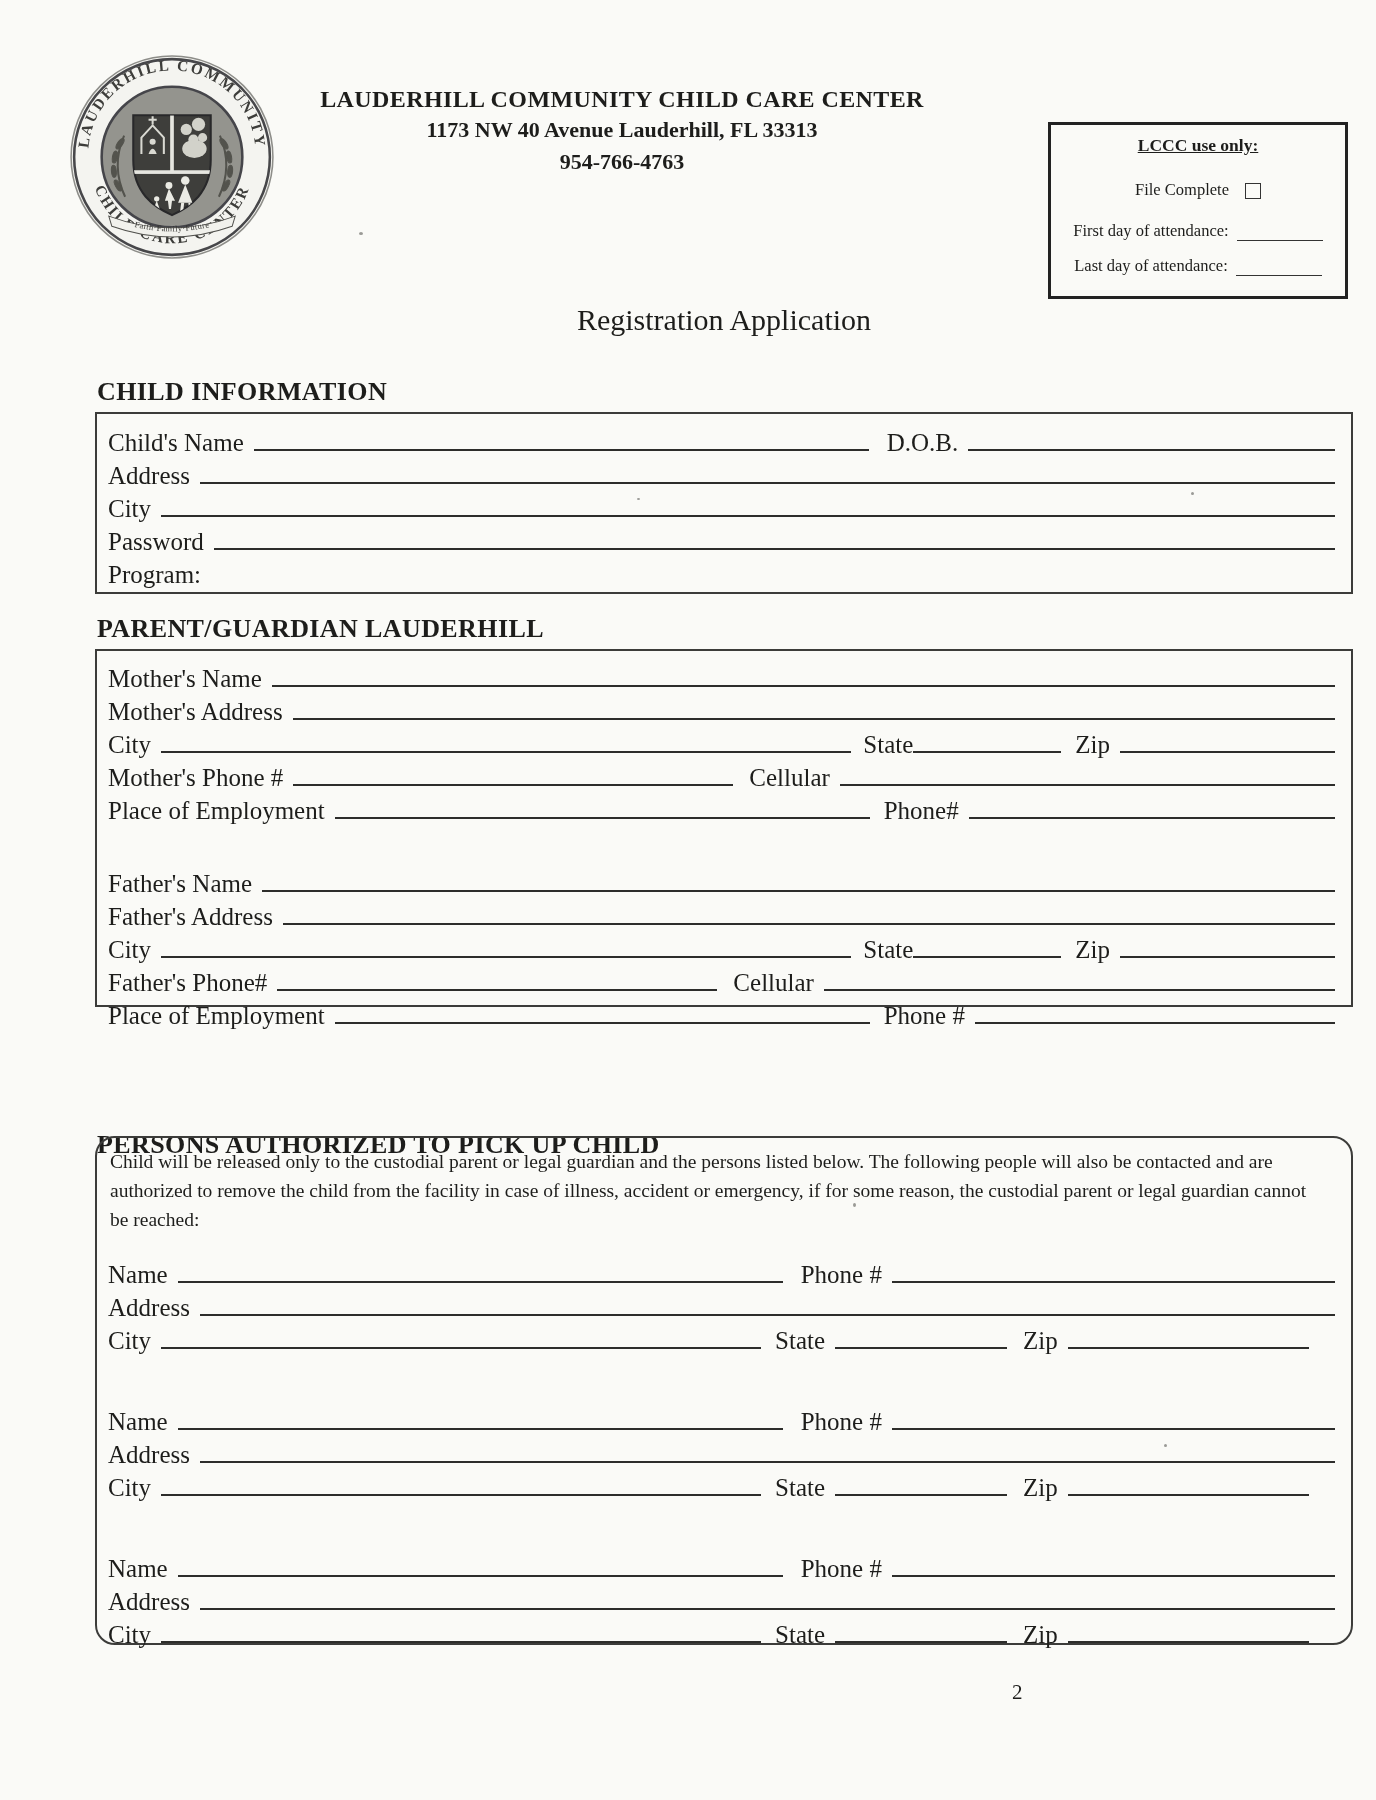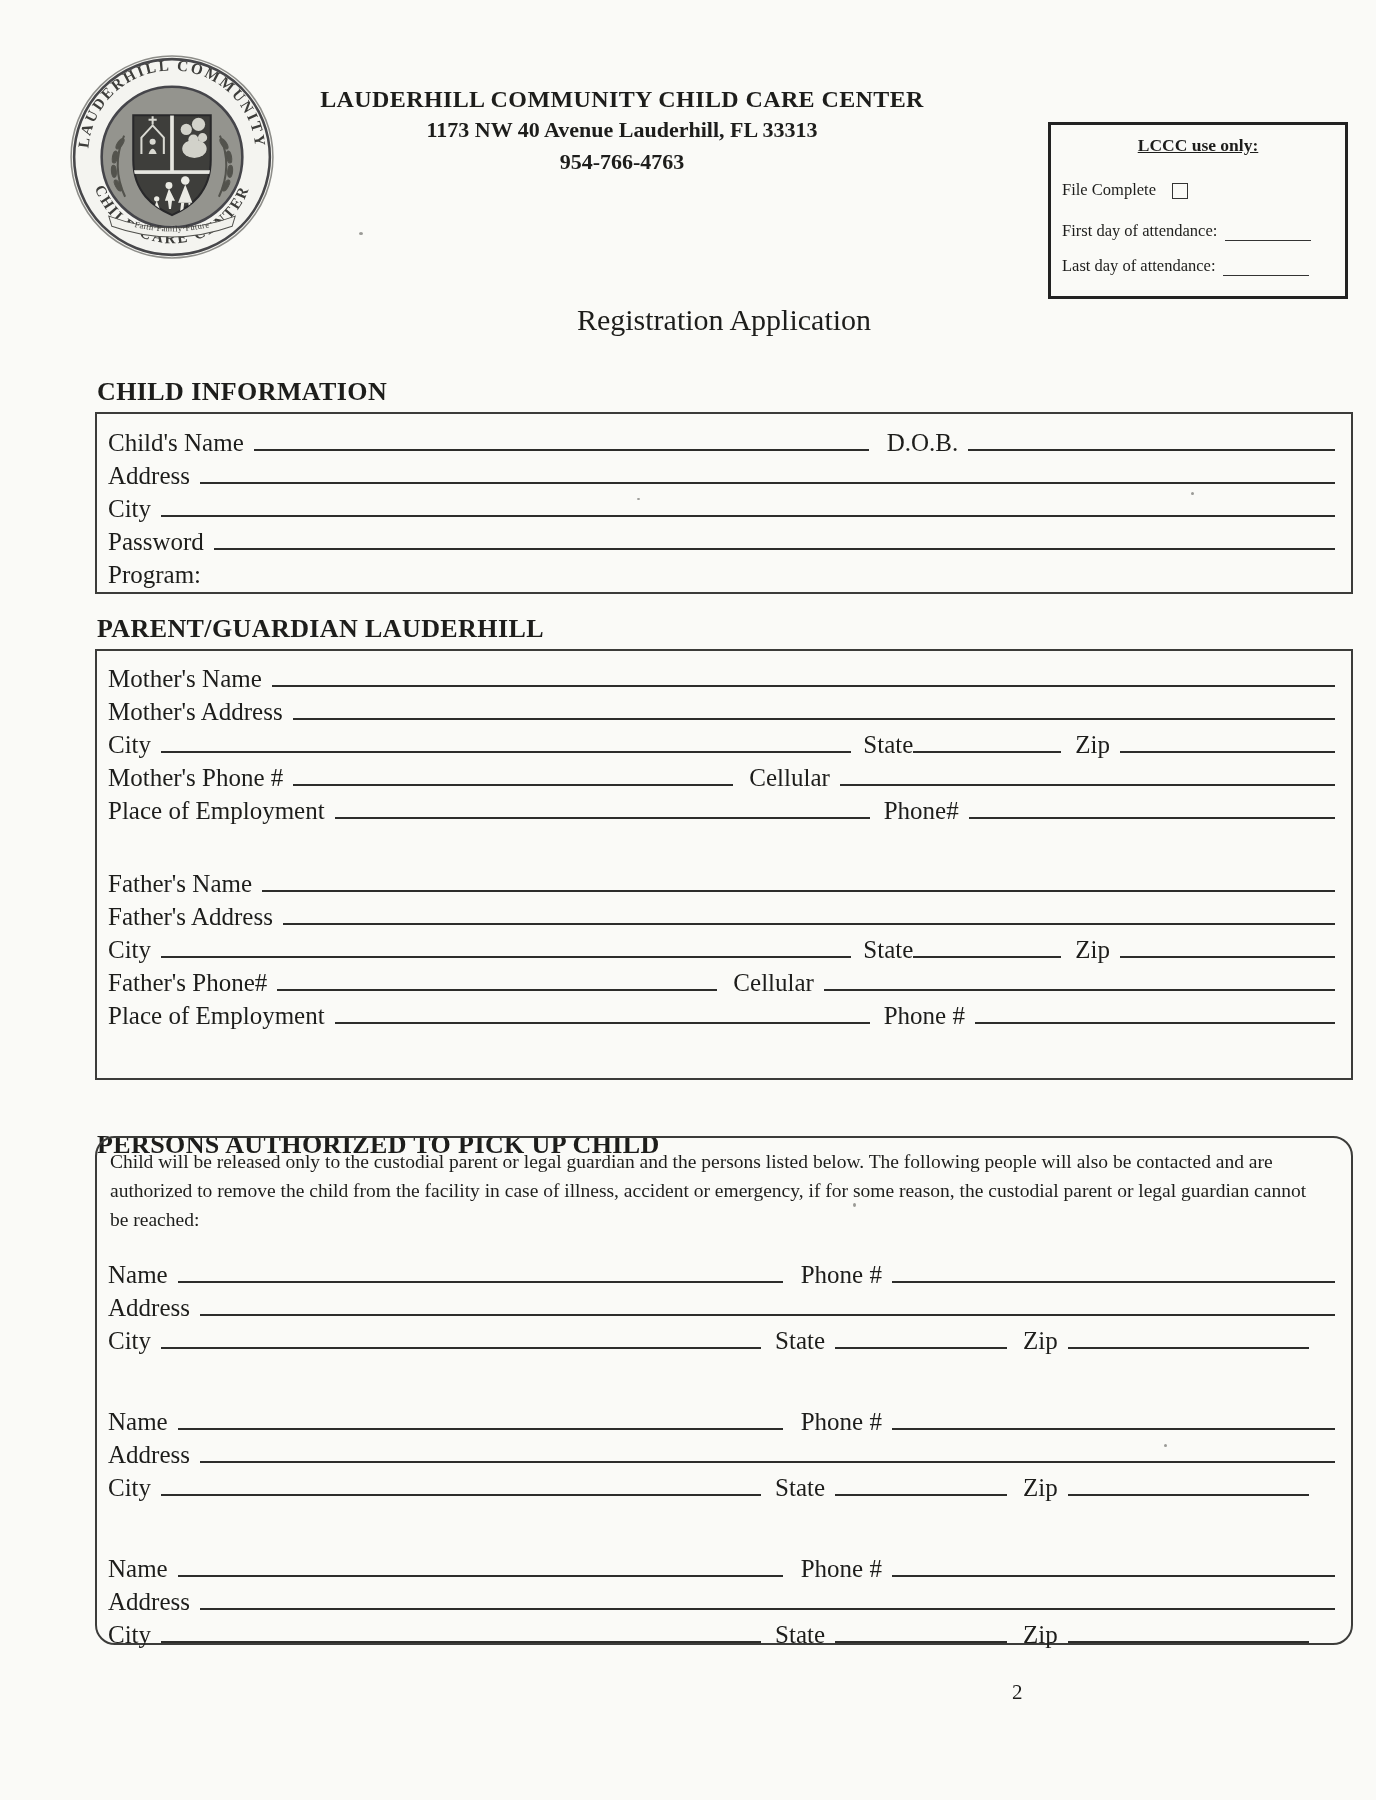--- a/index.html
+++ b/index.html
@@ -11,21 +11,21 @@
   
   .logo { position:absolute; left:70px; top:52px; width:204px; height:210px; }
   .org { position:absolute; left:297px; top:86px; width:650px; text-align:center; }
   .org-name { font-size:24px; font-weight:bold; letter-spacing:.4px; }
   .org-addr { font-size:22px; font-weight:bold; margin-top:4px; }
   .org-phone { font-size:22px; font-weight:bold; margin-top:6px; }
   
   .obox { position:absolute; left:1048px; top:122px; width:300px; height:177px;
           border:3px solid #222; box-sizing:border-box; padding:10px 11px; font-size:16.5px; }
   .obox-title { text-align:center; font-weight:bold; font-size:17.5px; text-decoration:underline; }
-  .obox-row { margin-top:21px; display:flex; align-items:flex-end; }
+  .obox-row { margin-top:21px; display:flex; align-items:flex-end;justify-content:center; }
   .obox-check { display:inline-block; width:14px; height:14px; border:1.5px solid #333;
                 margin-left:16px; margin-bottom:1px; background:transparent; }
   .obox-line { display:inline-block; width:86px; border-bottom:1.5px solid #333; margin-left:8px; height:14px; }
   
   .form-title { position:absolute; left:724px; top:303px; transform:translateX(-50%);
                 font-size:30px; white-space:nowrap; }
   
   .sec-head { position:absolute; left:97px; font-size:26px; font-weight:bold; letter-spacing:.4px; white-space:nowrap; }
   .box { position:absolute; left:95px; width:1258px; border:2px solid #3c3c3a; box-sizing:border-box; }
   .fr { display:flex; align-items:flex-end; height:33px; padding-left:11px; font-size:25px; }
@@ -157,21 +157,21 @@
     <div class="fr">
       <span class="lbl">Password</span>
       <span class="ul grow"></span>
     </div>
     <div class="fr">
       <span class="lbl">Program:</span>
     </div>
   </div>
 
   <div class="sec-head" style="top:614px;">PARENT/GUARDIAN LAUDERHILL</div>
-  <div class="box" style="top:649px; height:431px; padding-top:8px;">
+  <div class="box" style="top:649px; height:358px; padding-top:8px;">
     <div class="fr">
       <span class="lbl">Mother's Name</span>
       <span class="ul grow"></span>
     </div>
     <div class="fr">
       <span class="lbl">Mother's Address</span>
       <span class="ul grow"></span>
     </div>
     <div class="fr">
       <span class="lbl">City</span>

